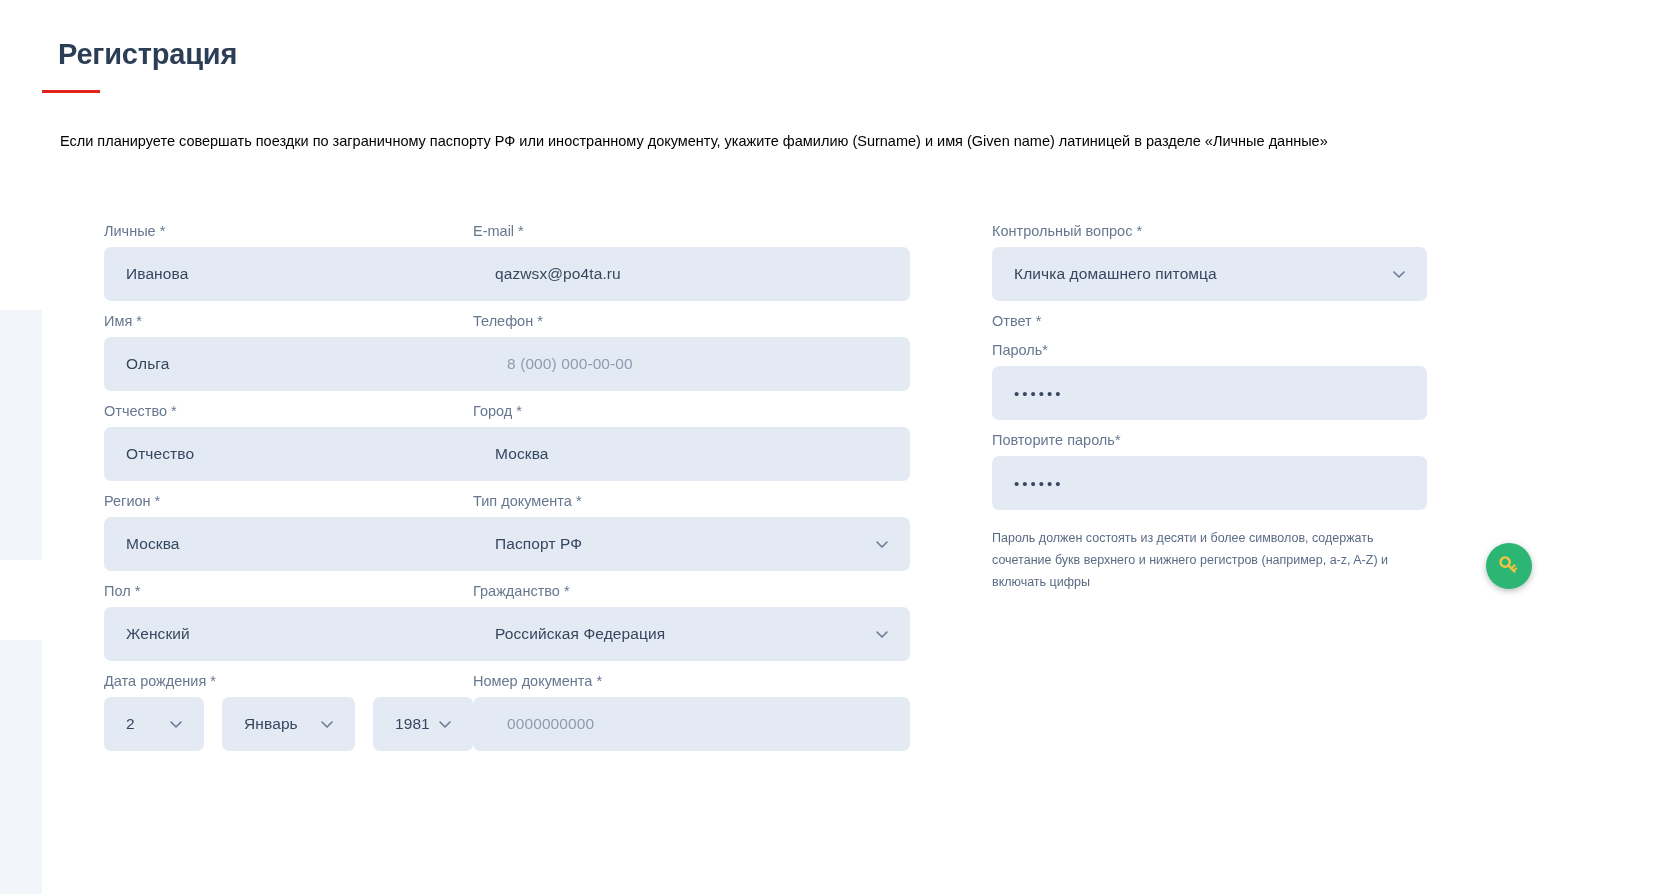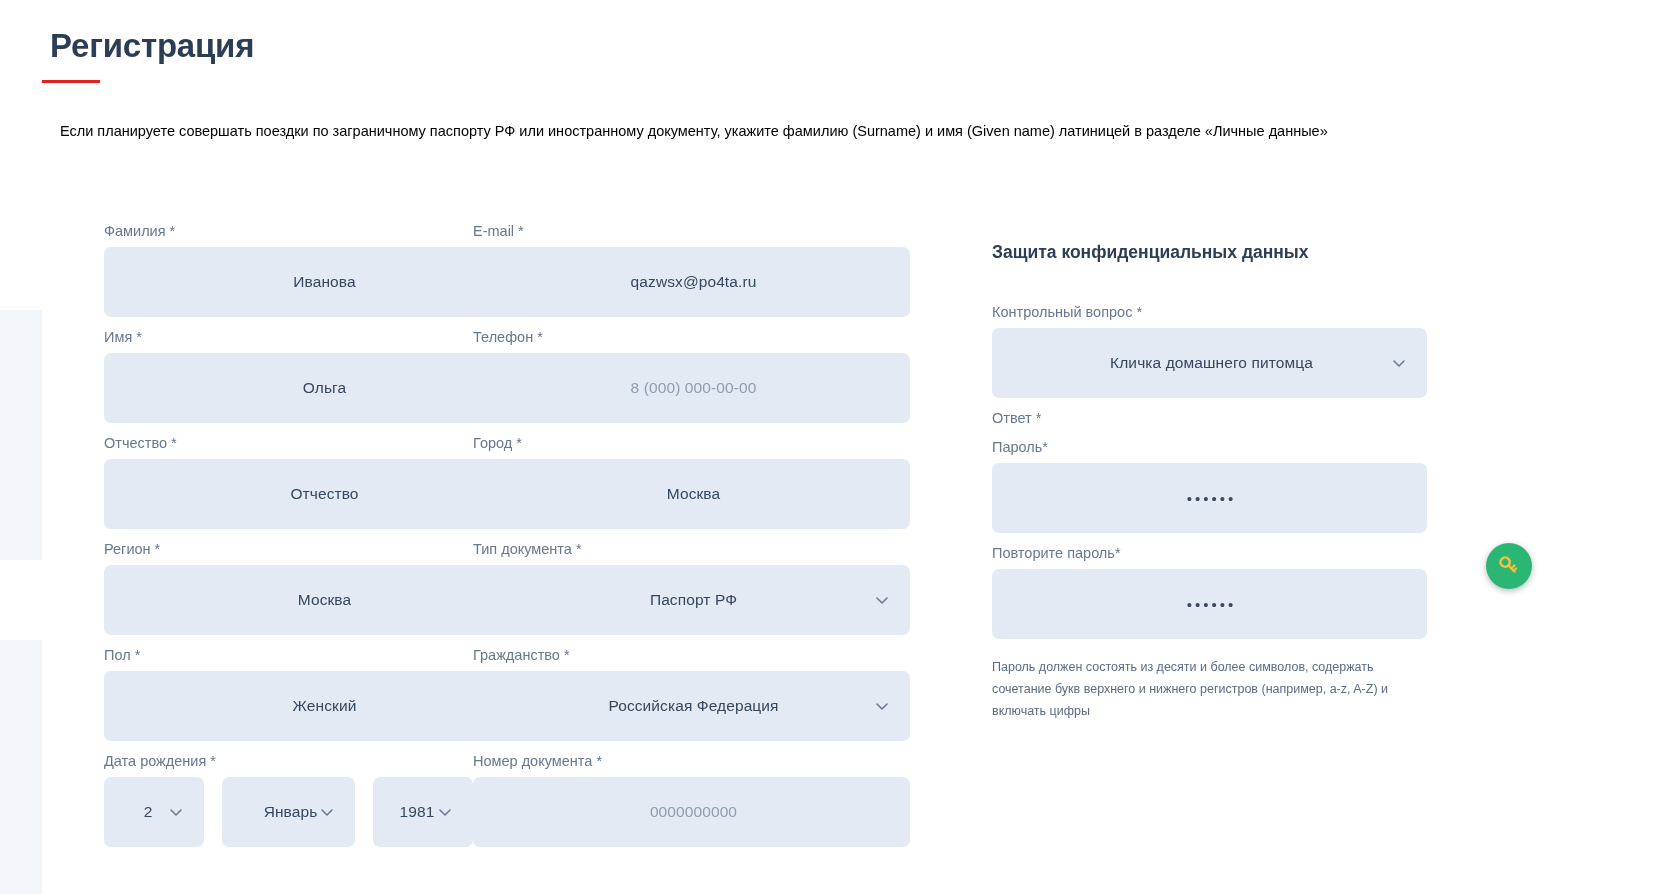--- a/index.html
+++ b/index.html
@@ -9,25 +9,25 @@
     height: 894px;
     background: #ffffff;
     font-family: "Liberation Sans", sans-serif;
     overflow: hidden;
     position: relative;
   }
 
   
   .page-head { padding: 18px 0 0 42px; }
   .page-title {
-    font-size: 33px;
+    font-size: 29px;
     font-weight: bold;
     color: #2c3e56;
     letter-spacing: -0.2px;
-    margin: 8px;
+    margin: 16px;
     line-height: 40px;
   }
   .title-rule {
     width: 58px;
     height: 3px;
     background: #e2231a;
     margin-top: 14px;
   }
   .page-note {
     margin: 38px 0 0 60px;
@@ -54,38 +54,37 @@
   .field { margin-bottom: 11px; }
   .field-label {
     font-size: 14.5px;
     color: #66778f;
     line-height: 18px;
     margin-bottom: 7px;
     white-space: nowrap;
   }
   .control {
     position: relative;
-    height: 70px;
+    height: 54px;
     background: #e4eaf3;
     border-radius: 7px;
     display: flex;
     align-items: center;
     padding: 0 18px 0 22px;
-    justify-content: center;
   }
   .control.wide-l { width: 437px; }
   .control.wide-m { width: 437px; }
   .control.wide-r { width: 435px; }
   .control-value {
     font-size: 15.5px;
     color: #35475f;
     white-space: nowrap;
     letter-spacing: 0.1px;
   }
-  .control-value.placeholder { color: #8e9cb0; }
+  .control-value.placeholder { color: #8e9cb0; margin-left: 12px; }
   .control-value.dots {
     font-size: 15px;
     letter-spacing: 3px;
     color: #3b4a60;
   }
   .chev {
     position: absolute;
     right: 20px;
     top: 50%;
     transform: translateY(-50%);
@@ -154,21 +153,21 @@
   <h1 class="page-title">Регистрация</h1>
   <div class="title-rule"></div>
 </div>
 <div class="page-note">Если планируете совершать поездки по заграничному паспорту РФ или иностранному документу, укажите фамилию (Surname) и имя (Given name) латиницей в разделе «Личные данные»</div>
 
 <div class="form-wrap">
 
   <div class="col col-left">
 
     <div class="field">
-      <div class="field-label">Фамилия *</div>
+      <div class="field-label">Личные *</div>
       <div class="control wide-l">
         <span class="control-value">Иванова</span>
       </div>
     </div>
 
     <div class="field">
       <div class="field-label">Имя *</div>
       <div class="control wide-l">
         <span class="control-value">Ольга</span>
       </div>
@@ -283,21 +282,20 @@
       <div class="field-label">Номер документа *</div>
       <div class="control wide-m">
         <span class="control-value placeholder">0000000000</span>
       </div>
     </div>
 
   </div>
 
   <div class="col col-right">
 
-    <div class="section-title">Защита конфиденциальных данных</div>
 
     <div class="field">
       <div class="field-label">Контрольный вопрос *</div>
       <div class="control wide-r">
         <span class="control-value">Кличка домашнего питомца</span>
         <span class="chev">
           <svg width="16" height="16" viewBox="0 0 16 16" fill="none" stroke="currentColor" stroke-width="1.6" stroke-linecap="round" stroke-linejoin="round">
               <path d="M3 6 L8 11 L13 6"></path>
             </svg>
         </span>

